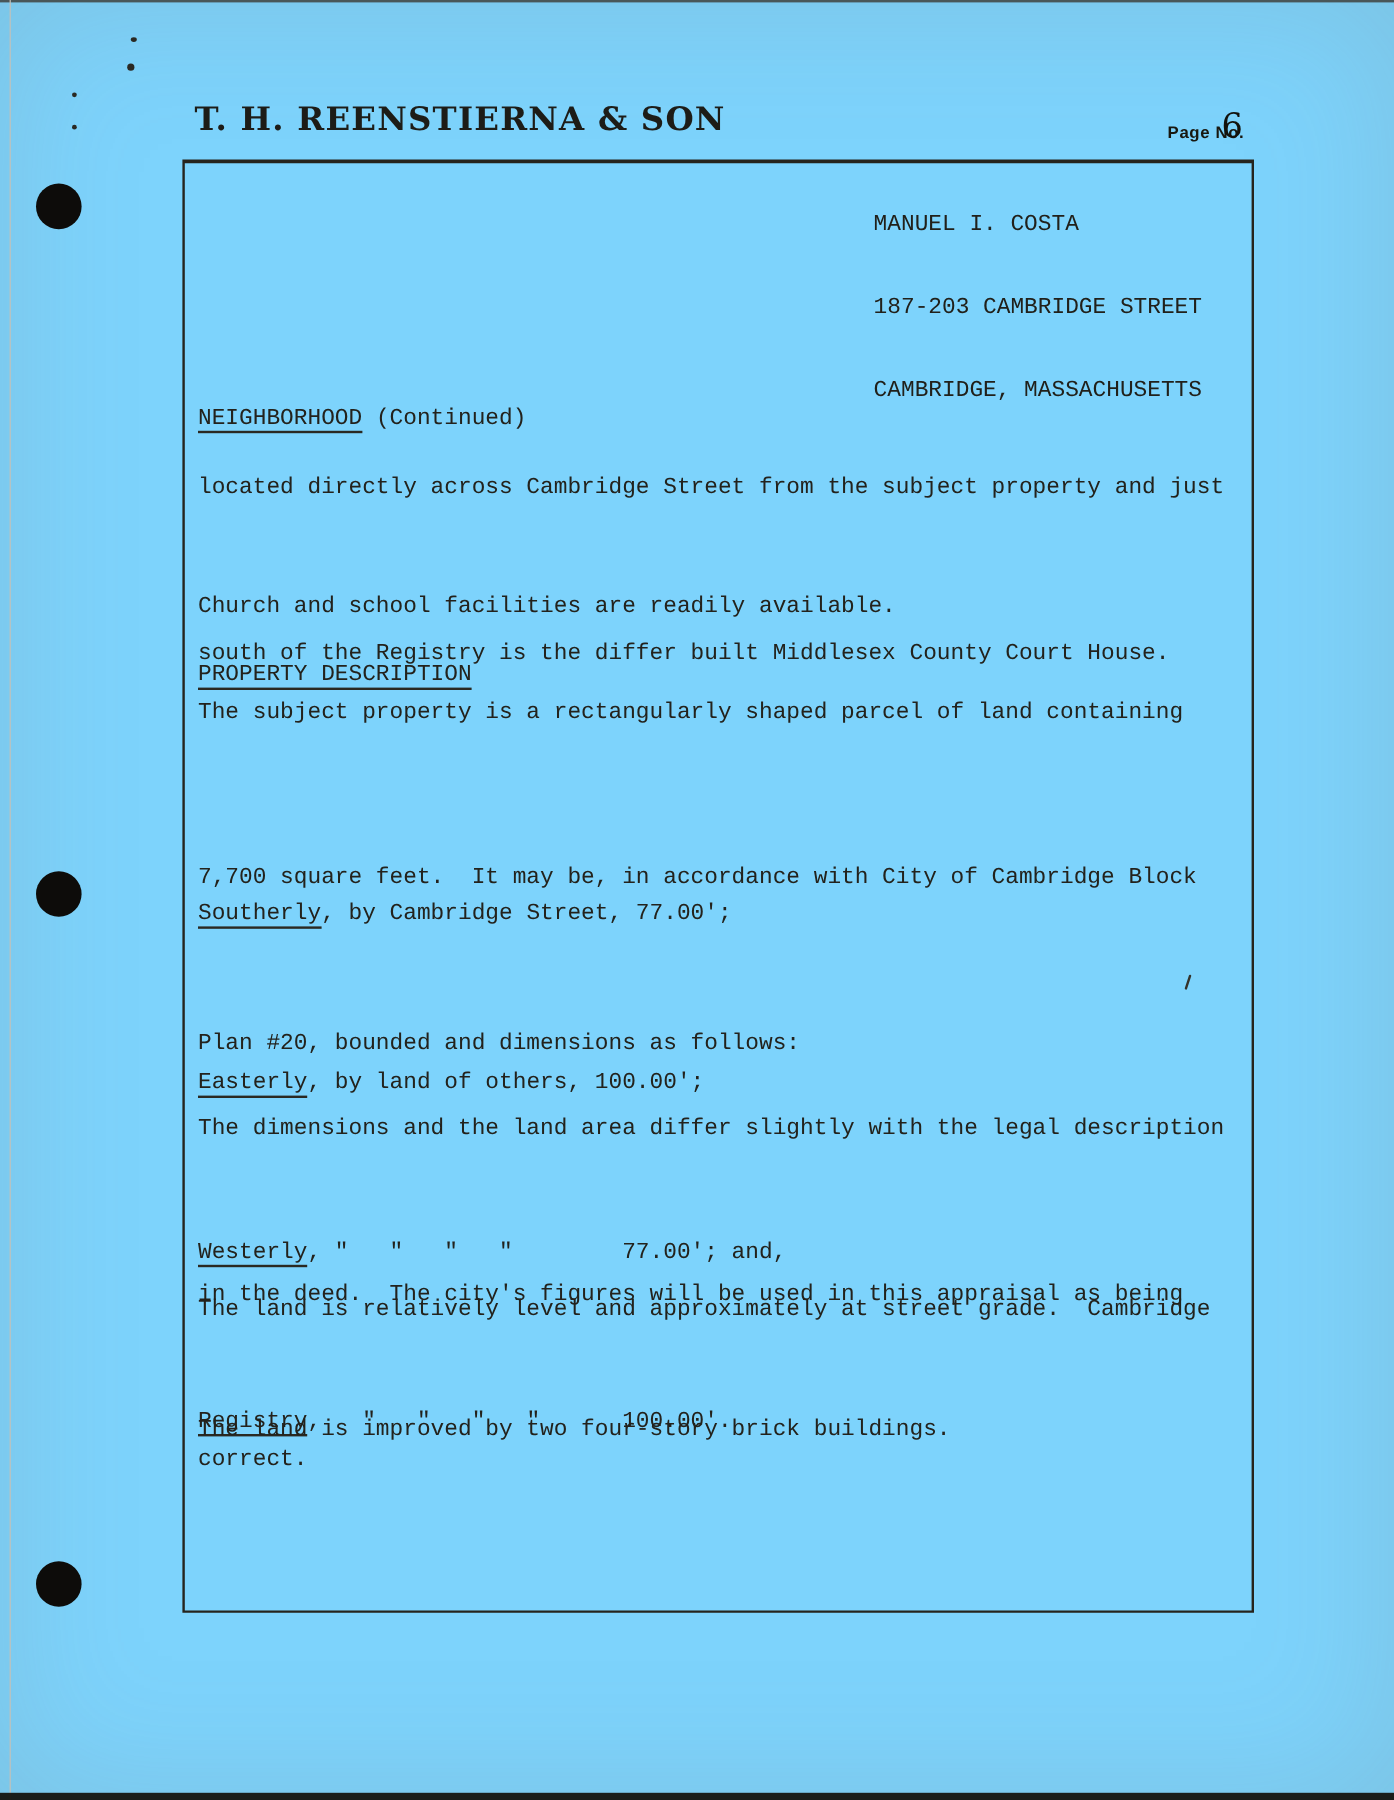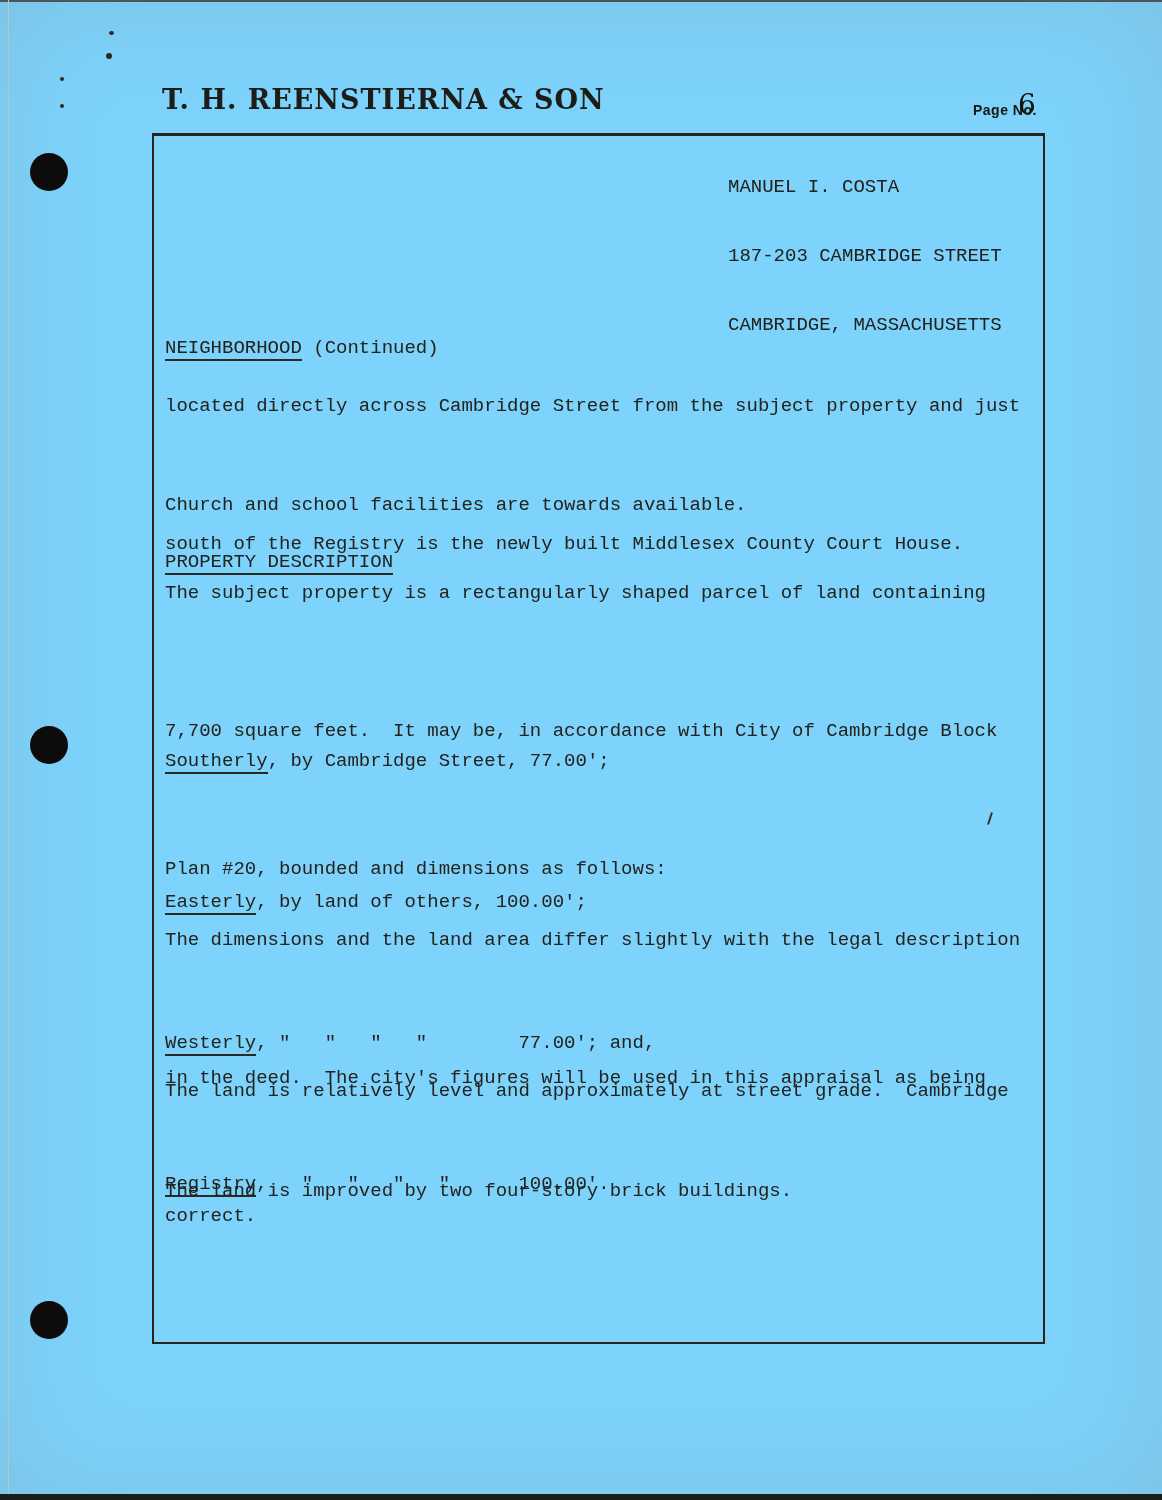--- a/index.html
+++ b/index.html
@@ -100,25 +100,25 @@
     <div class="line">187-203 CAMBRIDGE STREET</div>
     <div class="line">CAMBRIDGE, MASSACHUSETTS</div>
   </div>
 
   <div class="tblock blk-nb-heading">
     <div class="line"><span class="u">NEIGHBORHOOD</span><span> (Continued)</span></div>
   </div>
 
   <div class="tblock blk-nb-p1">
     <div class="line">located directly across Cambridge Street from the subject property and just</div>
-    <div class="line">south of the Registry is the newly built Middlesex County Court House.</div>
+    <div class="line">south of the Registry is the differ built Middlesex County Court House.</div>
   </div>
 
   <div class="tblock blk-nb-p2">
-    <div class="line">Church and school facilities are towards available.</div>
+    <div class="line">Church and school facilities are readily available.</div>
   </div>
 
   <div class="tblock blk-pd-heading">
     <div class="line"><span class="u">PROPERTY DESCRIPTION</span></div>
   </div>
 
   <div class="tblock blk-pd-p1">
     <div class="line">The subject property is a rectangularly shaped parcel of land containing</div>
     <div class="line">7,700 square feet.  It may be, in accordance with City of Cambridge Block</div>
     <div class="line">Plan #20, bounded and dimensions as follows:</div>

